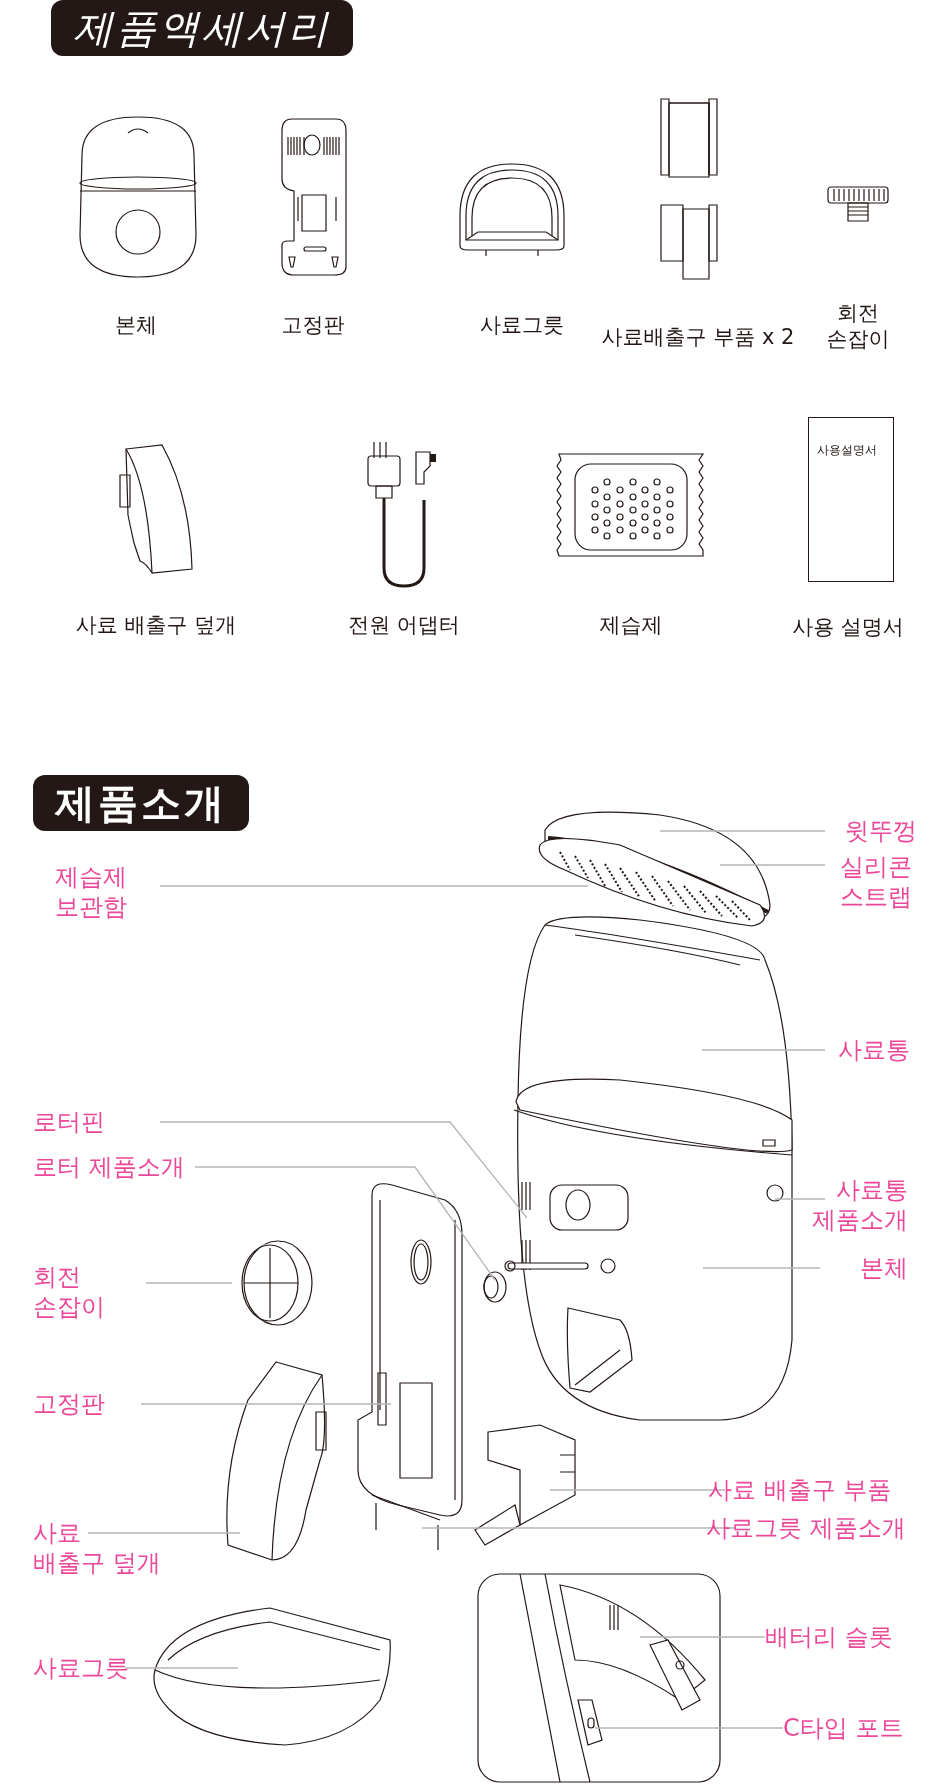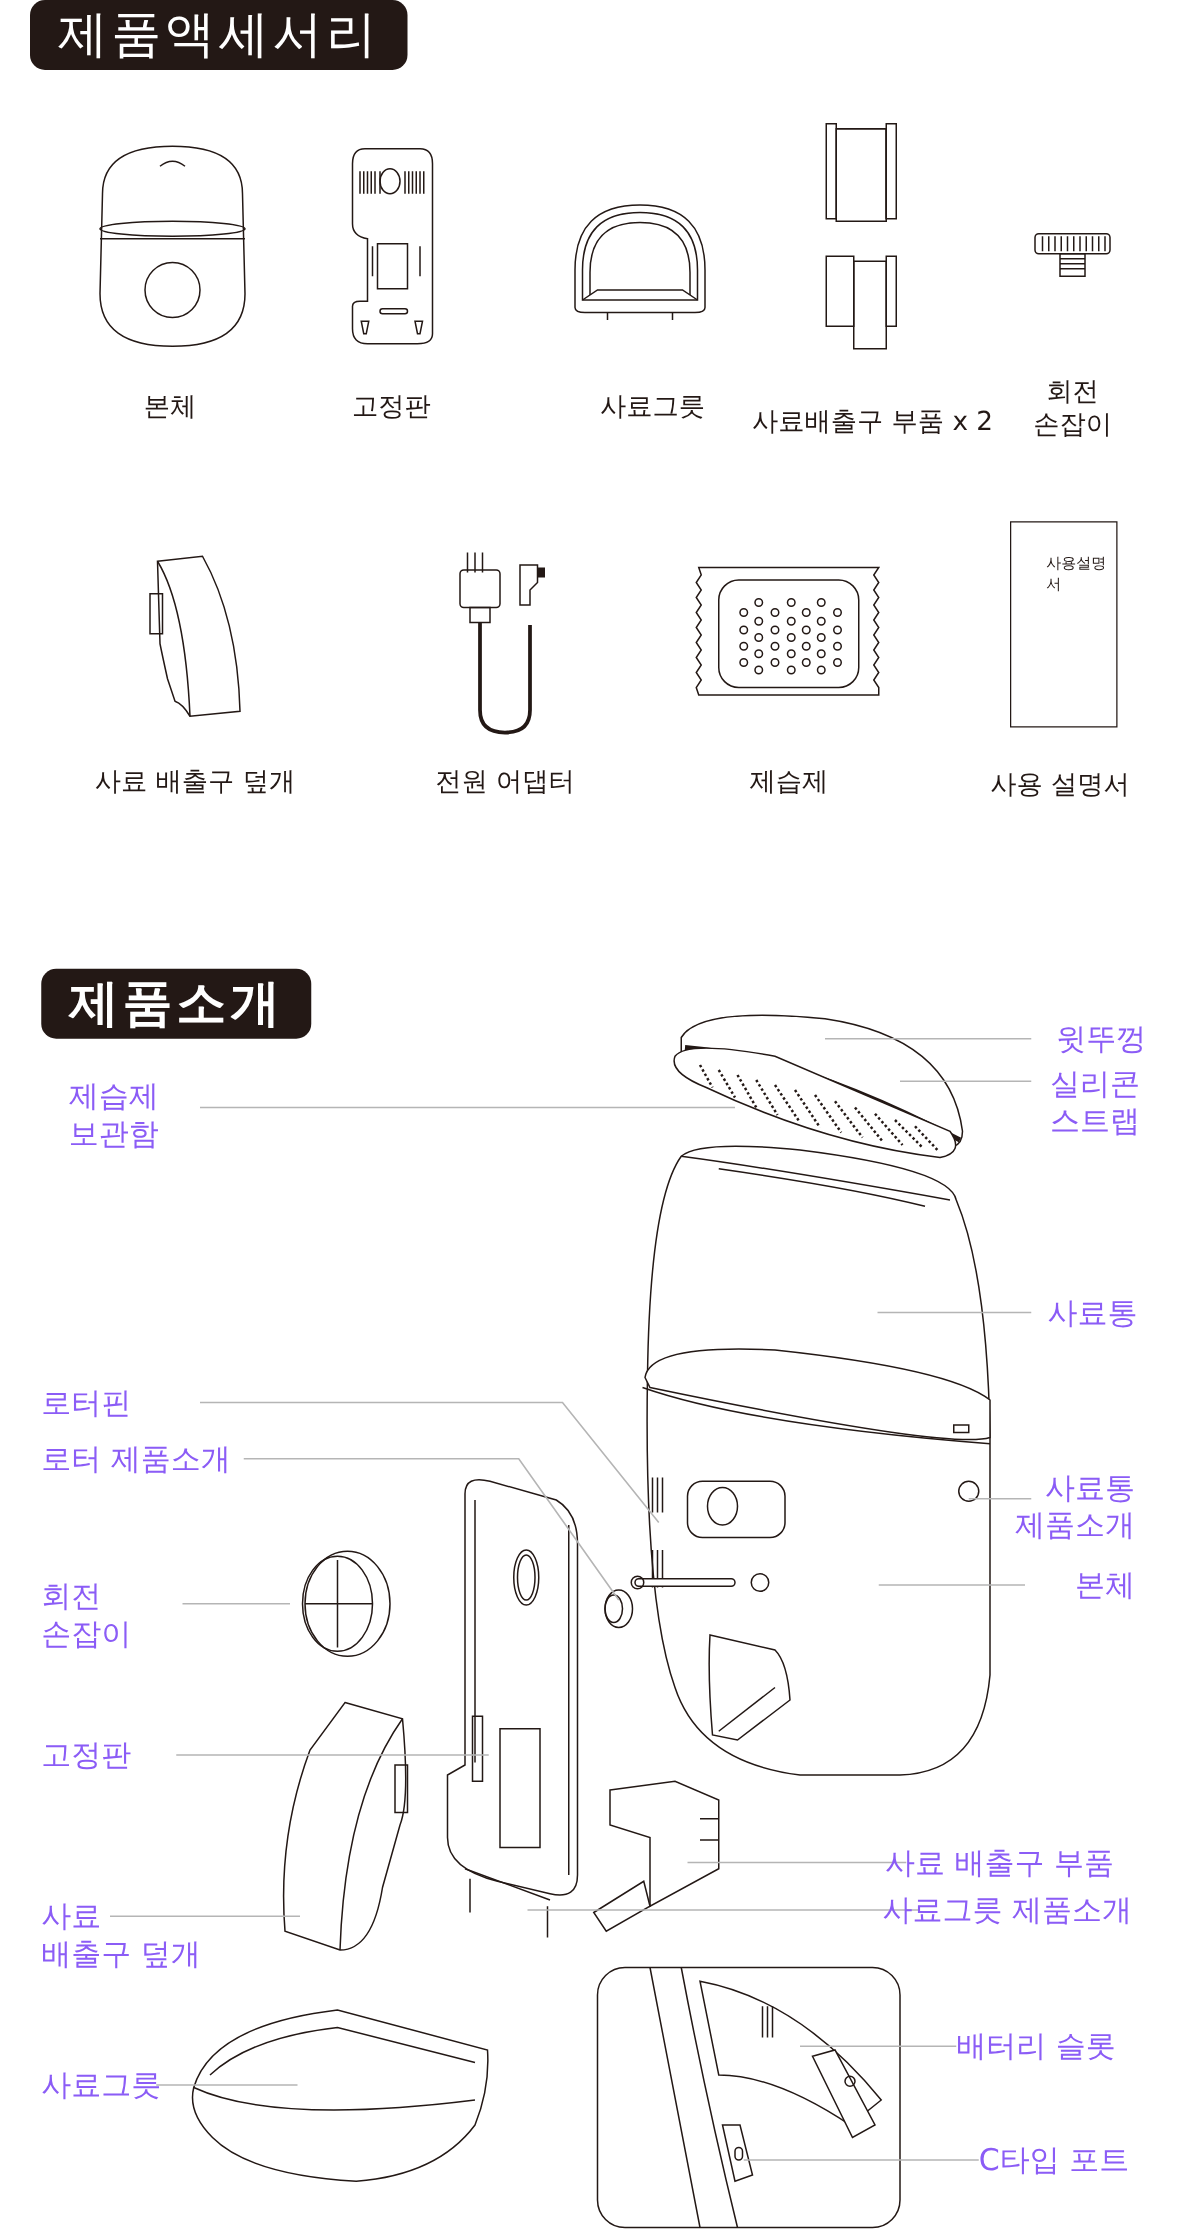--- a/index.html
+++ b/index.html
@@ -2,32 +2,32 @@
 <html><head>
 <meta charset="utf-8">
 <style>
   html, body { margin:0; padding:0; background:#ffffff; }
   body { width:943px; height:1785px; position:relative; overflow:hidden;
          font-family:"DejaVu Sans", "Liberation Sans", sans-serif; color:#231815; }
   .section-title { position:absolute; background:#231815; color:#ffffff; border-radius:12px;
          font-size:40px; line-height:56px; height:56px; padding:0 22px; letter-spacing:3px; }
   .label { position:absolute; font-size:21px; line-height:26px; color:#231815; white-space:nowrap; }
   .label.center { text-align:center; transform:translateX(-50%); }
-  .dia-label { position:absolute; font-size:24px; line-height:30px; color:#8b5cf6; white-space:nowrap; }
+  .dia-label { position:absolute; font-size:24px; line-height:30px; color:#ec4899; white-space:nowrap; }
   svg.art { position:absolute; overflow:visible; }
   svg.art * { vector-effect:non-scaling-stroke; }
   .ln { stroke:#231815; stroke-width:1.2; fill:none; }
   .lnf { stroke:#231815; stroke-width:1.2; fill:#ffffff; }
   .leader { stroke:#b5b5b5; stroke-width:1.3; fill:none; }
   .manual-text { position:absolute; font-size:12px; color:#231815; }
 </style>
 </head>
 <body>
 
-<div class="section-title" style="left:24px; top:0px;">제품액세서리</div>
+<div class="section-title" style="left:51px; top:0px;font-style:italic;">제품액세서리</div>
 
 <svg class="art" style="left:72px;top:115px" width="132" height="165" viewBox="0 0 132 165">
   <path class="ln" d="M10 40 Q10 2 66 2 Q122 2 122 40 L124 120 Q124 162 66 162 Q8 162 8 120 Z"></path>
   <ellipse class="ln" cx="66" cy="68" rx="58" ry="6"></ellipse>
   <path class="ln" d="M8 76 L124 76"></path>
   <path class="ln" d="M56 18 Q66 10 76 18"></path>
   <circle class="ln" cx="66" cy="117" r="22"></circle>
 </svg>
 <div class="label center" style="left:136px;top:312px">본체</div>
 
@@ -125,21 +125,21 @@
       <circle cx="102" cy="71" r="3"></circle>
       <circle cx="115" cy="78" r="3"></circle>
     <circle cx="52" cy="84" r="3"></circle>
       <circle cx="78" cy="84" r="3"></circle>
       <circle cx="102" cy="84" r="3"></circle>
   </g>
 </svg>
 <div class="label center" style="left:631px;top:612px">제습제</div>
 
 <div style="position:absolute;left:808px;top:417px;width:84px;height:163px;border:1.2px solid #231815;">
-  <span class="manual-text" style="left:28px;top:24px">사용설명서</span>
+  <span class="manual-text" style="left:8px;top:24px">사용설명서</span>
 </div>
 <div class="label center" style="left:848px;top:614px">사용 설명서</div>
 
 <div class="section-title" style="left:33px;top:775px;font-weight:bold;">제품소개</div>
 
 <svg class="art" style="left:0;top:0" width="943" height="1785" viewBox="0 0 943 1785">
 
   <g>
     <path class="lnf" d="M545 830 Q560 805 660 815 Q760 830 770 905 Q770 925 740 915 L545 850 Z"></path>
     <path d="M548 838 Q640 845 768 912" stroke="#231815" stroke-width="4" fill="none"></path>

